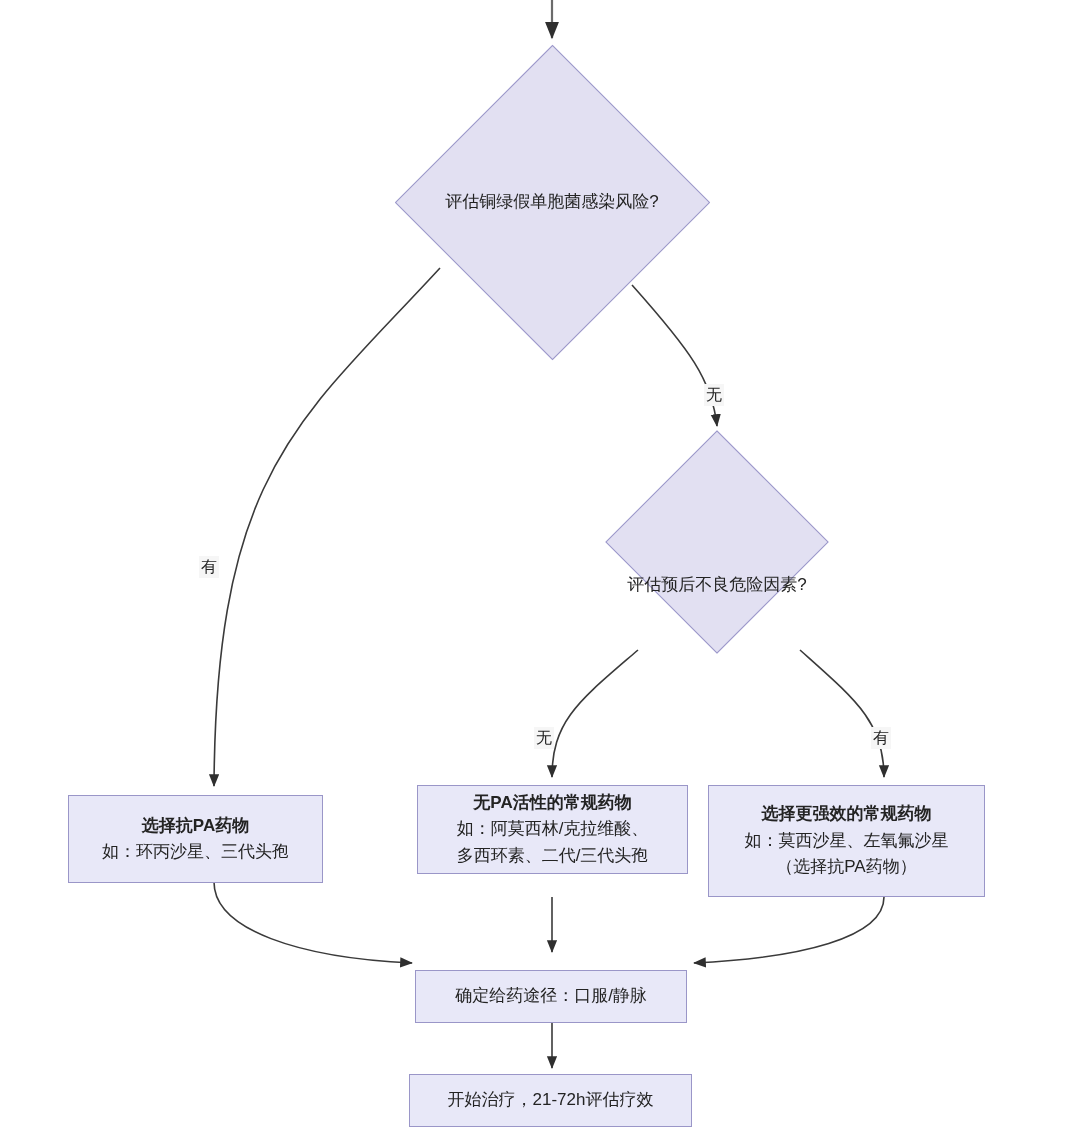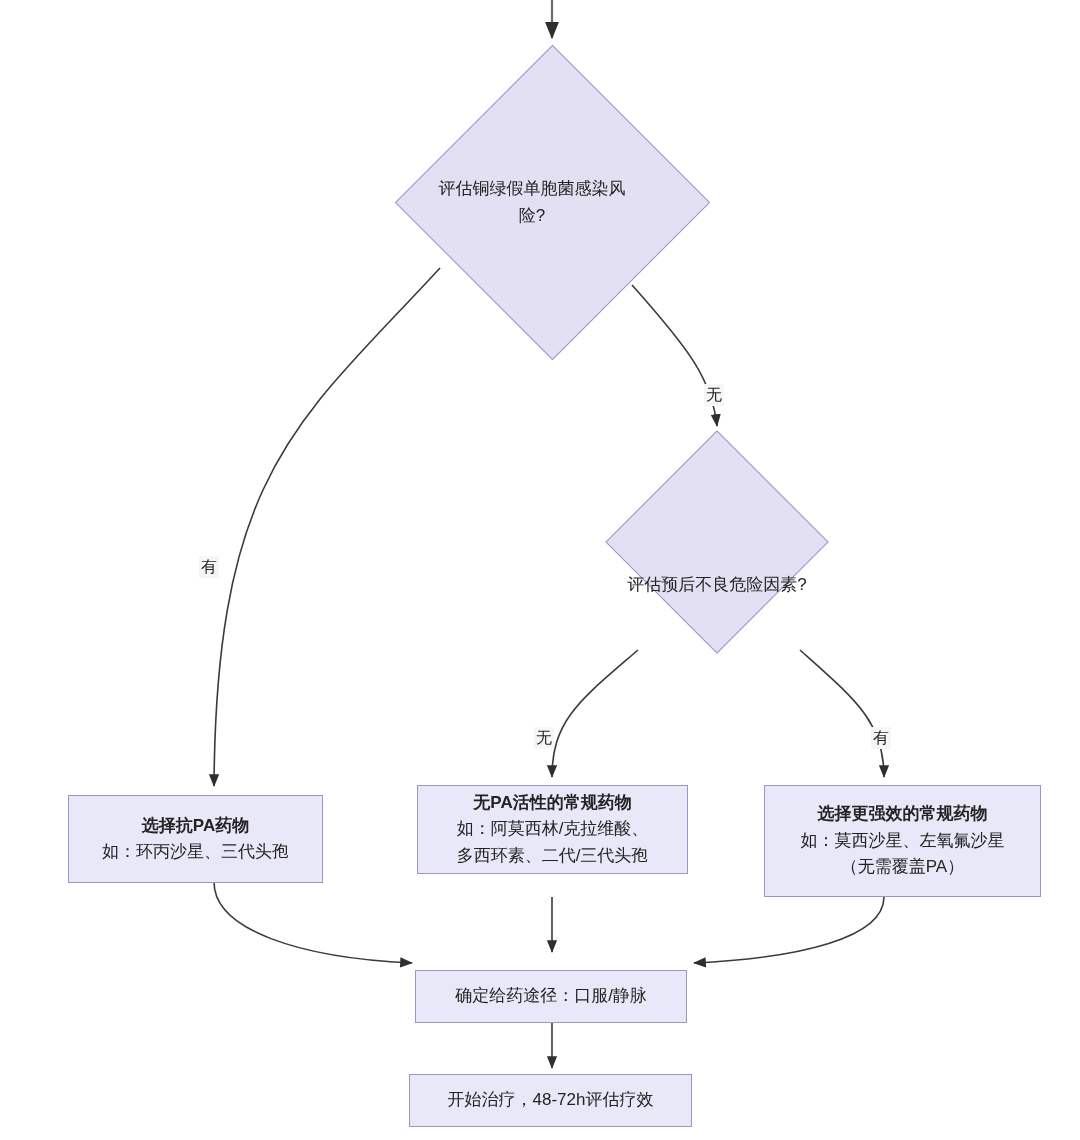--- a/index.html
+++ b/index.html
@@ -106,53 +106,53 @@
     <path d="M214,882 C214,930 300,958 412,963" stroke="#3a3a3a" stroke-width="1.6" fill="none" marker-end="url(#arrow)"></path>
 
     <path d="M552,897 L552,952" stroke="#3a3a3a" stroke-width="1.6" fill="none" marker-end="url(#arrow)"></path>
 
     <path d="M884,897 C884,938 800,958 694,963" stroke="#3a3a3a" stroke-width="1.6" fill="none" marker-end="url(#arrow)"></path>
 
     <path d="M552,1011 L552,1068" stroke="#3a3a3a" stroke-width="1.6" fill="none" marker-end="url(#arrow)"></path>
   </svg>
 
   <div class="diamond" style="left:441px; top:91px; width:223px; height:223px;"></div>
-  <div class="diamond-label" style="left:392px; top:152px; width:280px; height:100px; flex-direction:column;">
+  <div class="diamond-label" style="left:412px; top:152px; width:280px; height:100px; flex-direction:row;">
     <span>评估铜绿假单胞菌感染风</span>
     <span>险?</span>
   </div>
 
   <div class="diamond" style="left:638px; top:463px; width:158px; height:158px;"></div>
   <div class="diamond-label" style="left:582px; top:570px; width:270px; height:30px;">
     <span>评估预后不良危险因素?</span>
   </div>
 
   <div class="node" style="left:68px; top:795px; width:255px; height:88px;">
     <span class="line bold">选择抗PA药物</span>
     <span class="line">如：环丙沙星、三代头孢</span>
   </div>
 
   <div class="node" style="left:417px; top:785px; width:271px; height:89px;">
     <span class="line bold">无PA活性的常规药物</span>
     <span class="line">如：阿莫西林/克拉维酸、</span>
     <span class="line">多西环素、二代/三代头孢</span>
   </div>
 
-  <div class="node" style="left:764px; top:785px; width:277px; height:112px;">
+  <div class="node" style="left:708px; top:785px; width:277px; height:112px;">
     <span class="line bold">选择更强效的常规药物</span>
     <span class="line">如：莫西沙星、左氧氟沙星</span>
-    <span class="line">（无需覆盖PA）</span>
+    <span class="line">（选择抗PA药物）</span>
   </div>
 
   <div class="node" style="left:415px; top:958px; width:272px; height:53px;margin-top:12px;">
     <span class="line">确定给药途径：口服/静脉</span>
   </div>
 
   <div class="node" style="left:409px; top:1074px; width:283px; height:53px;">
-    <span class="line">开始治疗，48-72h评估疗效</span>
+    <span class="line">开始治疗，21-72h评估疗效</span>
   </div>
 
   <div class="edge-label" style="left:199px; top:556px;">有</div>
 
   <div class="edge-label" style="left:704px; top:384px;">无</div>
 
   <div class="edge-label" style="left:534px; top:727px;">无</div>
 
   <div class="edge-label" style="left:871px; top:727px;">有</div>
 

